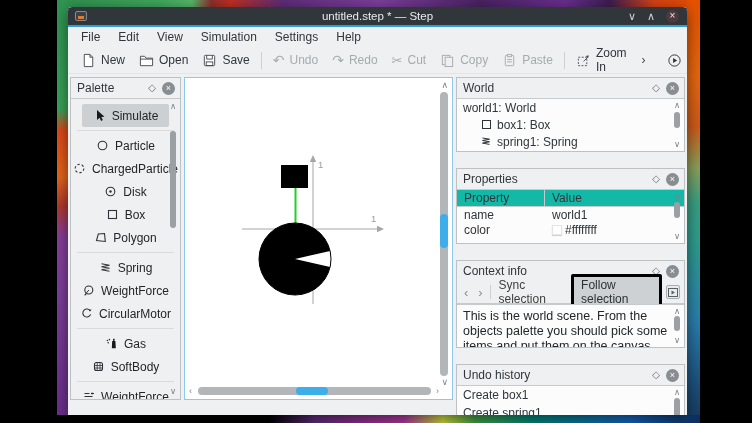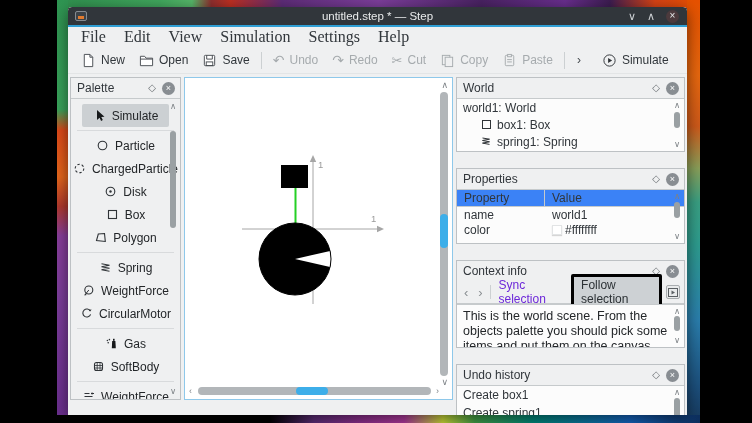--- a/index.html
+++ b/index.html
@@ -24,21 +24,21 @@
   .app-icon{width:12px;height:10px;margin-left:7px;border:1px solid #858b91;border-radius:2px;background:#3c4248;position:relative;}
   .app-icon::after{content:"";position:absolute;left:2px;right:2px;bottom:1px;height:3px;background:#e07b2f;}
   .title-text{position:absolute;left:0;right:0;text-align:center;font-size:11.5px;color:#e9ebec;}
   .tb-controls{margin-left:auto;display:flex;align-items:center;gap:11px;padding-right:8px;z-index:1;}
   .tb-btn{font-size:11px;color:#cfd3d6;line-height:1;}
   .tb-close{width:13px;height:13px;border-radius:50%;background:#4c3a3d;color:#e9ebec;font-size:10px;
             display:flex;align-items:center;justify-content:center;line-height:1;}
   .accent-line{height:2px;background:#2f9fd5;flex:0 0 auto;}
 
   .menubar{height:20px;display:flex;align-items:center;padding-left:4px;flex:0 0 auto;}
-  .menu-item{padding:0 9px;font-size:16px;font-family:Liberation Serif, serif;}
+  .menu-item{padding:0 9px;font-size:12px;}
 
   .toolbar{height:27px;display:flex;align-items:center;padding:0 6px;flex:0 0 auto;border-bottom:1px solid #e3e5e6;}
   .tbtn{display:flex;align-items:center;gap:5px;padding:0 7px;font-size:12px;height:23px;}
   .tbtn svg{display:block;}
   .tbtn.dis{color:#a6abae;}
   .tsep{width:1px;height:17px;background:#ccd0d2;margin:0 4px;flex:0 0 auto;}
   .tchev{font-size:12px;color:#44494e;padding:0 8px;}
   .glyph{line-height:1;}
   .g-undo,.g-redo{font-size:14px;}
   .g-cut{font-size:13px;}
@@ -80,31 +80,31 @@
   .rcol{width:229px;flex:0 0 auto;display:flex;flex-direction:column;gap:16px;}
   .p-world{height:75px;}
   .p-props{height:76px;}
   .p-ctx{height:88px;}
   .p-undo{flex:1;}
 
   .tree-row{height:17px;display:flex;align-items:center;font-size:12px;padding-left:6px;gap:5px;}
   .tree-row.child{padding-left:24px;}
   .ticon{display:flex;align-items:center;}
 
-  .prop-head{height:17px;display:flex;background:#3b82f6;border-bottom:1px solid #c6cacc;font-size:12px;}
+  .prop-head{height:17px;display:flex;background:#14b8a6;border-bottom:1px solid #c6cacc;font-size:12px;}
   .prop-head .c1{width:88px;border-right:1px solid #c6cacc;display:flex;align-items:center;padding-left:7px;}
   .prop-head .c2{flex:1;display:flex;align-items:center;padding-left:7px;}
   .prop-row{height:15px;display:flex;font-size:12px;}
   .prop-row .c1{width:88px;display:flex;align-items:center;padding-left:7px;}
   .prop-row .c2{flex:1;display:flex;align-items:center;padding-left:7px;gap:3px;}
   .swatch{width:10px;height:10px;background:#fff;border:1px solid #e2e4e5;box-shadow:0 1px 1px rgba(0,0,0,.15);}
 
   .ctx-bar{height:23px;background:#eff0f1;border-bottom:1px solid #c6cacc;display:flex;align-items:center;padding:0 4px;gap:4px;font-size:12px;}
   .ctx-nav{color:#8a8f93;font-size:13px;padding:0 3px;}
-  .ctx-sync{color:#6d28d9;padding:0 4px;}
+  .ctx-sync{color:#404040;padding:0 4px;}
   .ctx-follow{background:#cdd1d4;border:3px solid #000000;border-radius:2px;padding:1px 7px;color:#2c3135;}
   .ctx-vsep{width:1px;height:14px;background:#ccd0d2;}
   .ctx-webbtn{margin-left:auto;width:16px;height:14px;border:1px solid #a9adb0;border-radius:2px;background:#e8eaeb;
               display:flex;align-items:center;justify-content:center;}
   .ctx-text{padding:4px 14px 0 6px;font-size:12.5px;line-height:15px;color:#232629;}
 
   .ulist-row{height:18px;display:flex;align-items:center;padding-left:6px;font-size:12px;}
   .ulist-row.sel{background:#cbe6f8;}
 </style>
 </head>
@@ -193,20 +193,30 @@
         <span class="picon">
             <svg width="15" height="15" viewBox="0 0 16 16">
               <rect x="3.5" y="2.5" width="9" height="11" rx="1" fill="none" stroke="#a6abae"></rect>
               <rect x="6" y="1.5" width="4" height="2.5" fill="#eff0f1" stroke="#a6abae"></rect>
               <path d="M5.5 7h5M5.5 9.5h5" stroke="#a6abae"></path>
             </svg>
           </span>
         <span>Paste</span>
       </div>
       <div class="tsep"></div>
+      <div class="tbtn">
+        <span class="picon">
+            <svg width="15" height="15" viewBox="0 0 16 16">
+              <rect x="2.5" y="4.5" width="9" height="9" fill="none" stroke="#474c51" stroke-dasharray="2 1.6"></rect>
+              <path d="M8 9l5-5" stroke="#474c51" fill="none"></path>
+              <path d="M13.5 2.5l-3 .6 2.4 2.4z" fill="#474c51"></path>
+            </svg>
+          </span>
+        <span>Zoom In</span>
+      </div>
       <span class="tchev glyph">›</span>
       <div class="tbtn" style="margin-left:6px;">
         <span class="picon">
             <svg width="15" height="15" viewBox="0 0 16 16">
               <circle cx="8" cy="8" r="6" fill="none" stroke="#2d3135"></circle>
               <path d="M6.5 5.3v5.4l4.3-2.7z" fill="#2d3135"></path>
             </svg>
           </span>
         <span>Simulate</span>
       </div>

